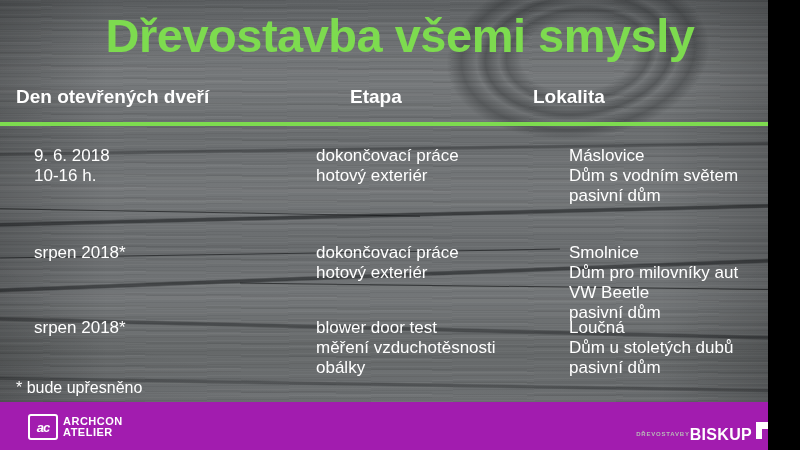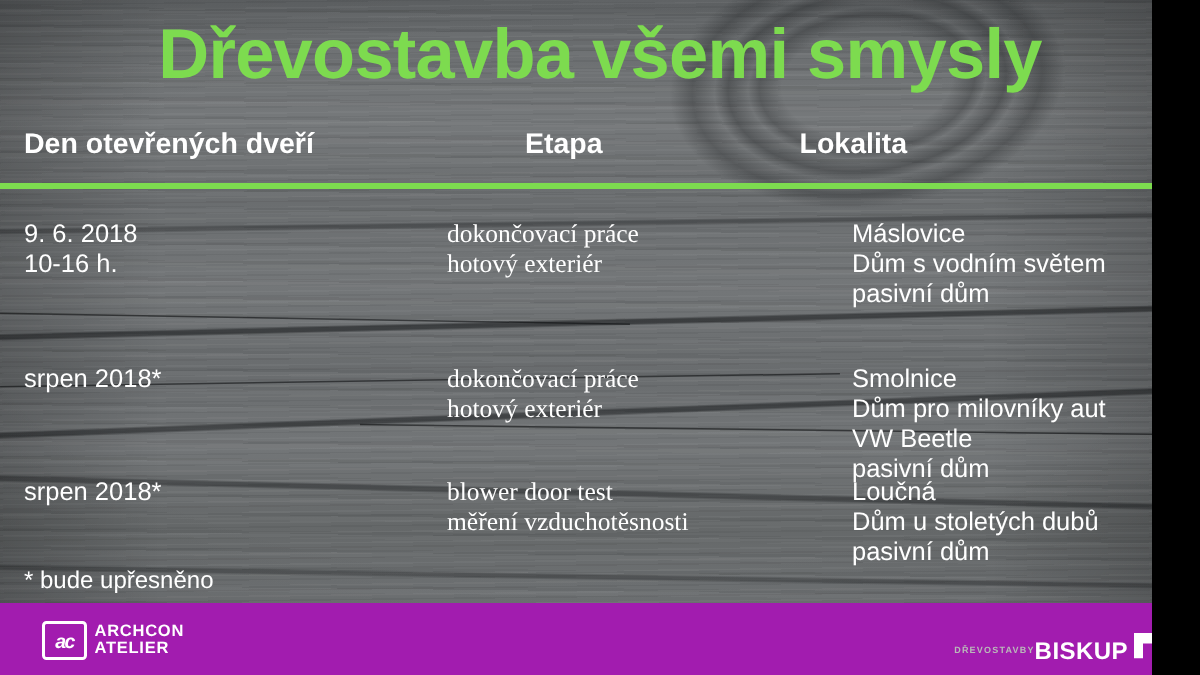--- a/index.html
+++ b/index.html
@@ -144,24 +144,25 @@
   }
 
   .row { position: absolute; left: 0; width: 800px; }
   .cell {
     position: absolute;
     top: 0;
     color: #ffffff;
     font-size: 17px;
     line-height: 20px;
     white-space: nowrap;
+    margin-left: 18px;
   }
   .cell.c0 { left: 16px; }
-  .cell.c1 { left: 298px; font-family: Liberation Serif, serif; }
-  .cell.c2 { left: 568px; }
+  .cell.c1 { left: 298px; }
+  .cell.c2 { left: 551px; }
   .cell .line { display: block; }
 
   .row-1 { top: 146px; }
   .row-2 { top: 243px; }
   .row-3 { top: 318px; }
 
   .note-red {
     position: absolute;
     top: 204px;
     left: 205px;
@@ -334,20 +335,21 @@
       </div>
     </div>
 
     <div class="row row-3">
       <div class="cell c0">
         <span class="line">srpen 2018*</span>
       </div>
       <div class="cell c1">
         <span class="line">blower door test</span>
         <span class="line">měření vzduchotěsnosti</span>
+        <span class="line">obálky</span>
       </div>
       <div class="cell c2">
         <span class="line">Loučná</span>
         <span class="line">Dům u stoletých dubů</span>
         <span class="line">pasivní dům</span>
       </div>
     </div>
 
     <div class="footnote">* bude upřesněno</div>
 

